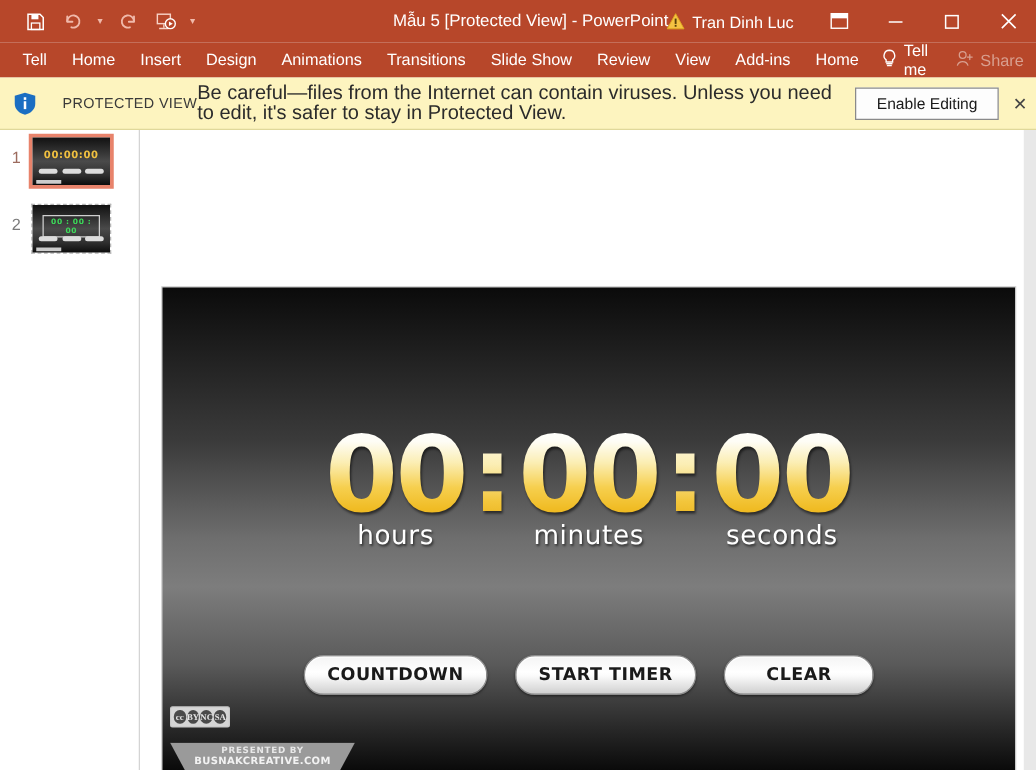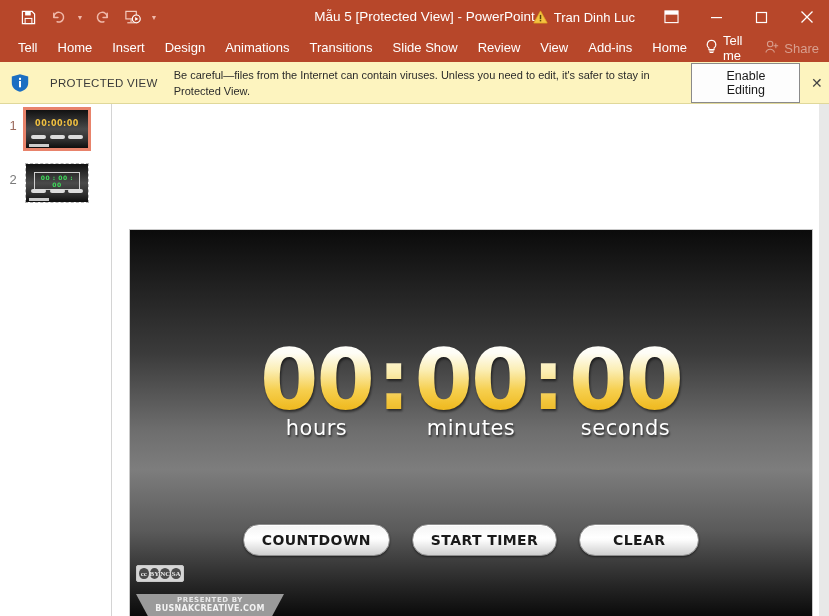--- a/index.html
+++ b/index.html
@@ -127,22 +127,21 @@
     display:flex; align-items:center; justify-content:center;
   }
   .pv-label {
     margin-left: 20px;
     font-size: 11.5px;
     color: #3a3a3a;
     letter-spacing: 0.3px;
     white-space: nowrap;
   }
   .pv-msg {
-    margin-left: 16px;
-    font-size: 11px;
+    font-size: 16px;
     color: #2b2b2b;
     line-height: 16px;
     max-width: 520px;
   }
   .pv-enable {
     margin-left: auto;
     margin-right: 6px;
     background: #fdfdfd;
     border: 1px solid #8a8a8a;
     font-size: 12.5px;

